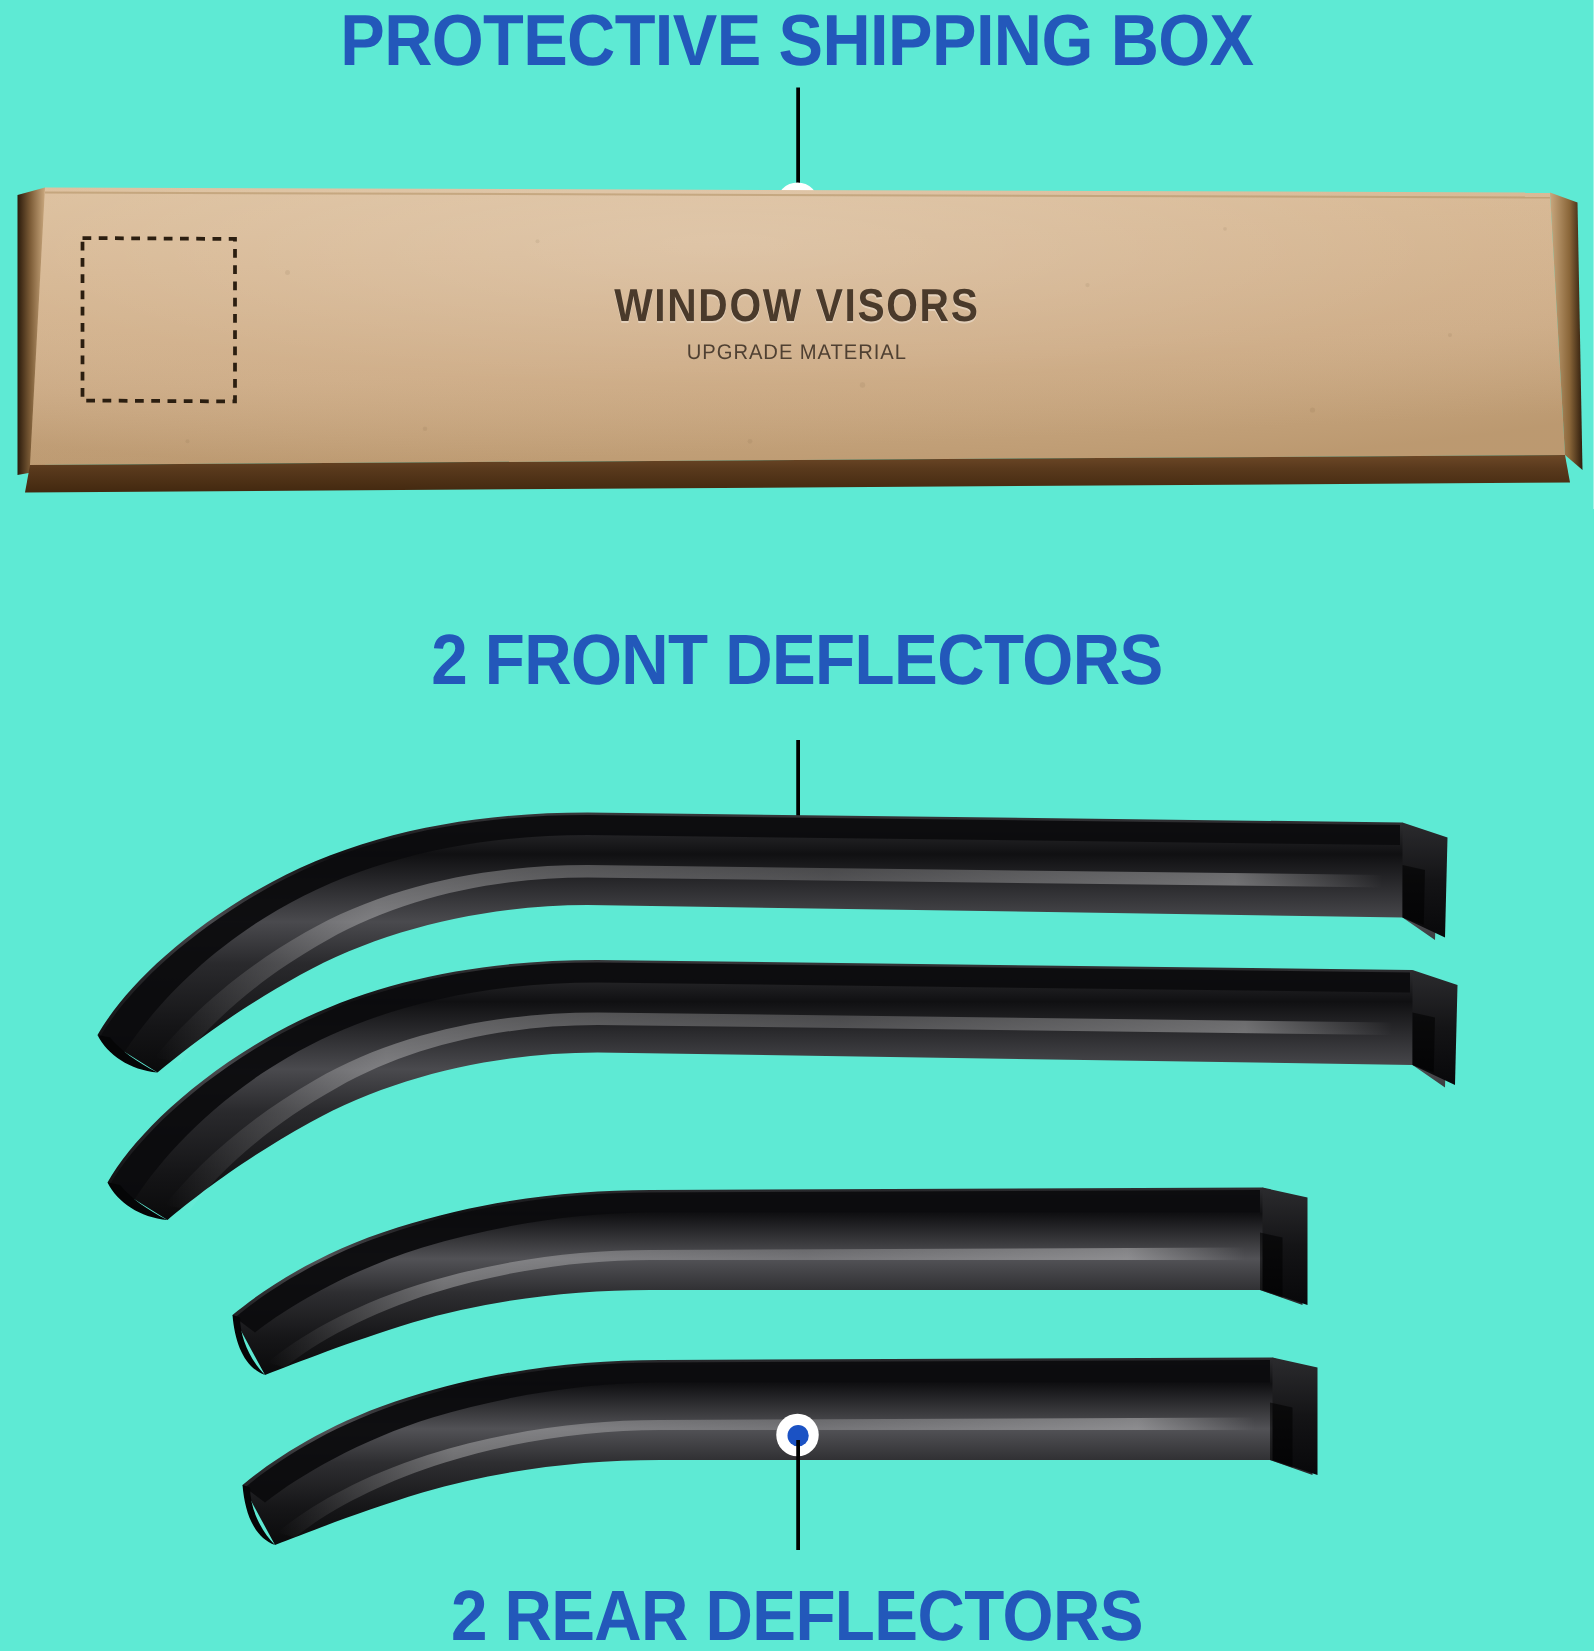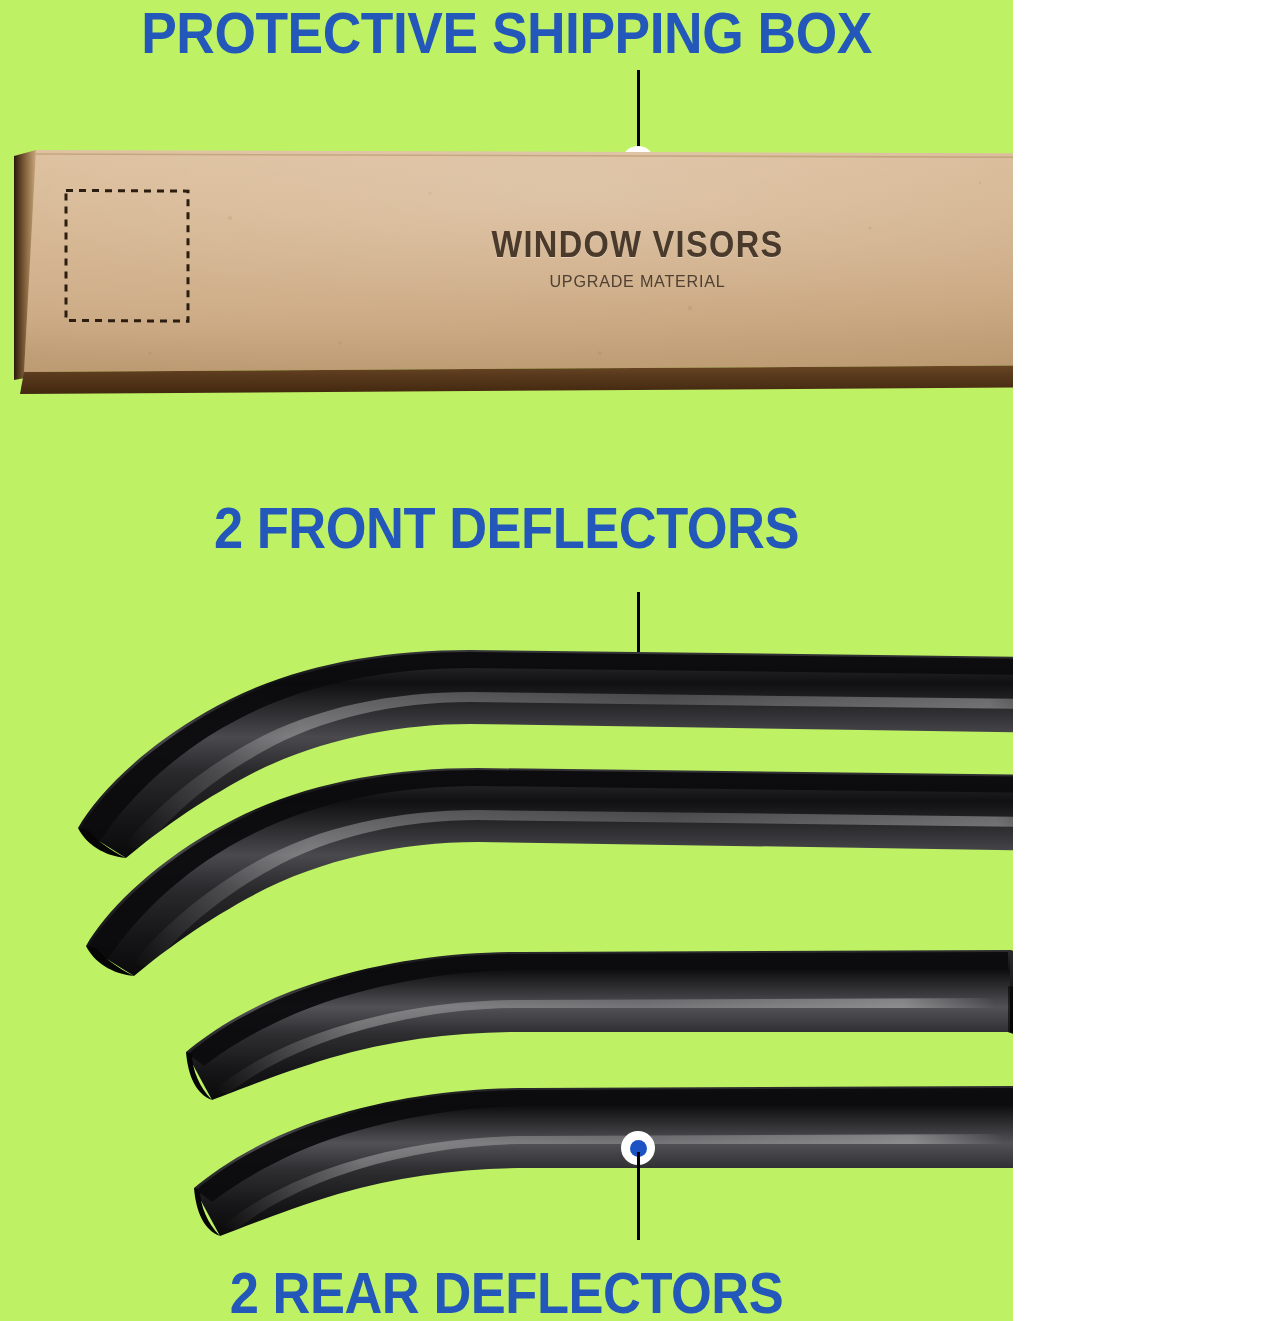--- a/index.html
+++ b/index.html
@@ -5,23 +5,23 @@
   html, body {
     margin: 0;
     padding: 0;
     background: #ffffff;
   }
   body {
     font-family: "Liberation Sans", sans-serif;
   }
   #infographic {
     position: relative;
-    width: 1013px;
+    width: 1275px;
     height: 1321px;
-    background: #bef264;
+    background: #5eead4;
     overflow: hidden;
   }
 
   
   .heading {
     position: absolute;
     width: 100%;
     left: 0;
     text-align: center;
     font-family: "Liberation Sans", sans-serif;

